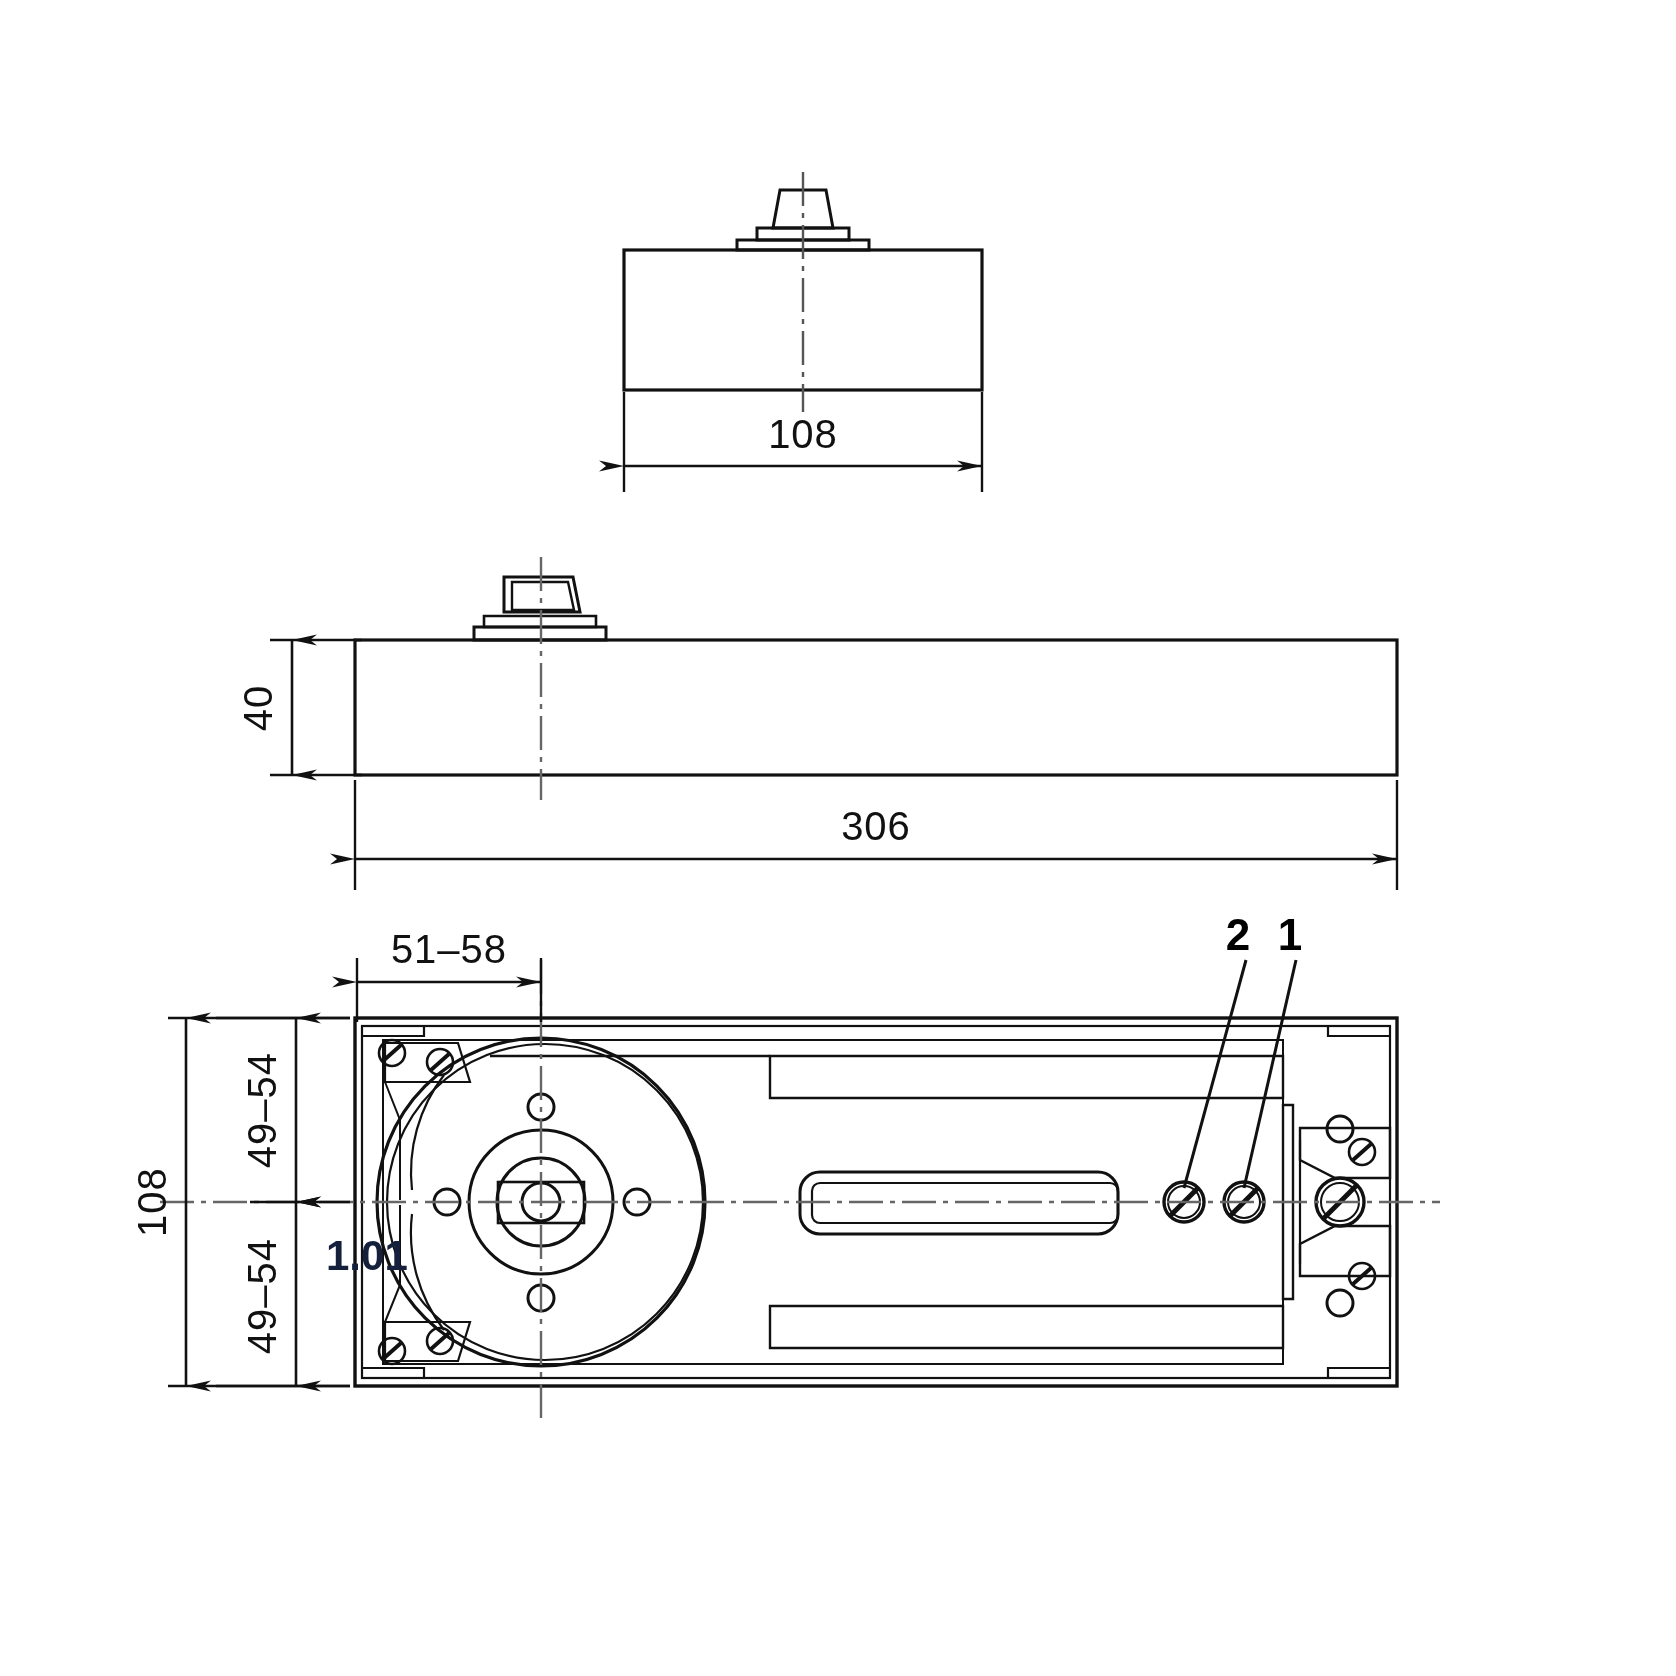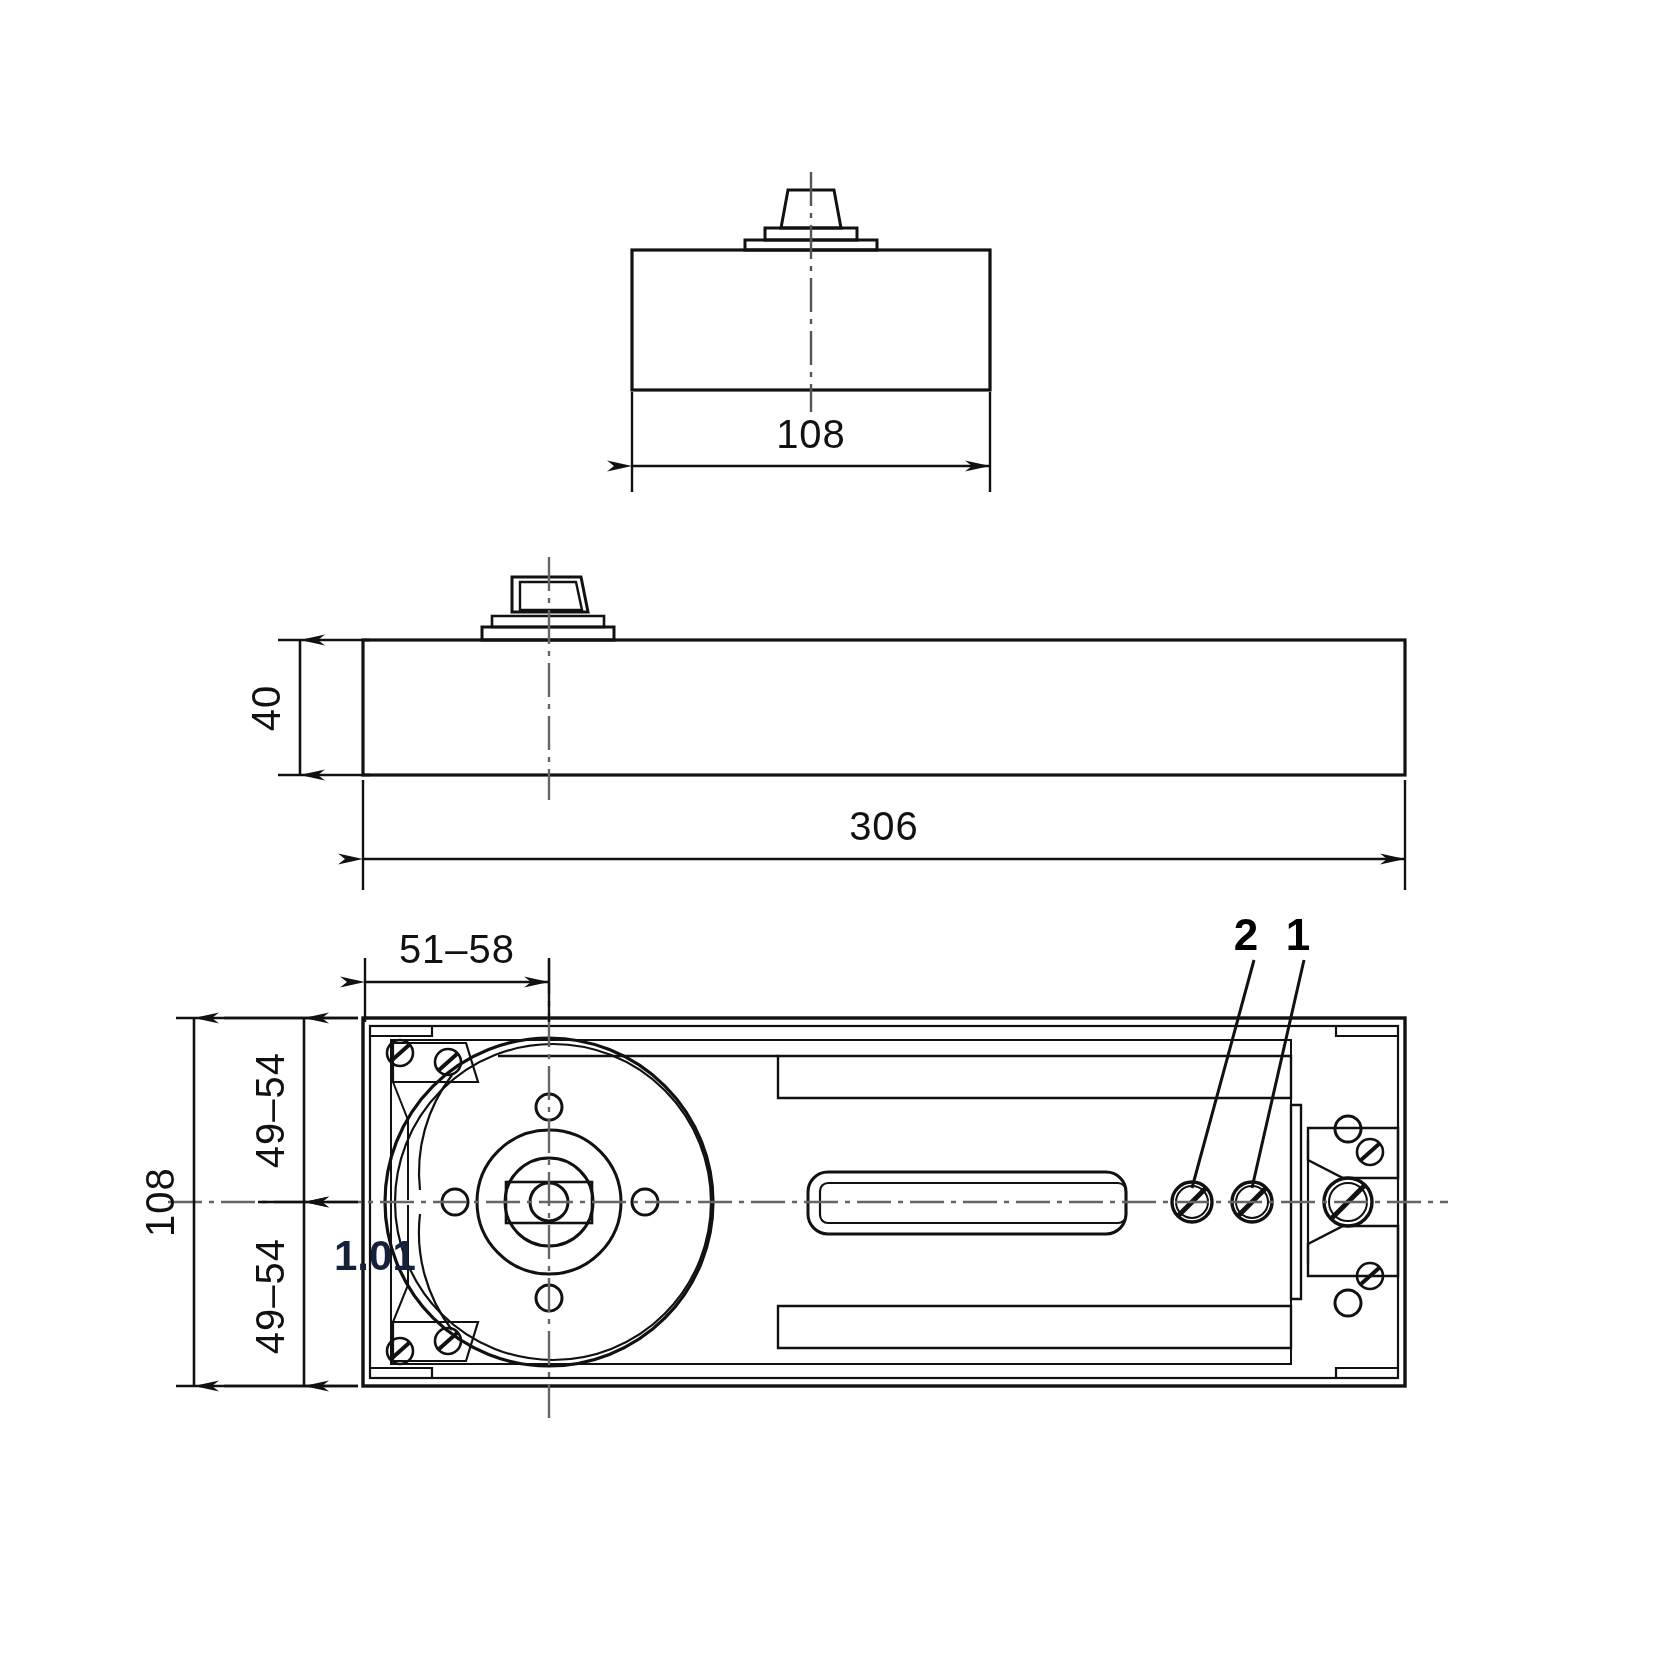--- a/index.html
+++ b/index.html
@@ -9,21 +9,20 @@
   }
   body {
     font-family: "Liberation Sans", sans-serif;
   }
   #sheet {
     position: relative;
     width: 1636px;
     height: 1676px;
     background: #ffffff;
     overflow: hidden;
-    margin-left: 8px;
   }
   #sheet svg {
     position: absolute;
     left: 0;
     top: 0;
   }
   .dimtext {
     font-family: "Liberation Sans", sans-serif;
     font-size: 40px;
     fill: #111111;

